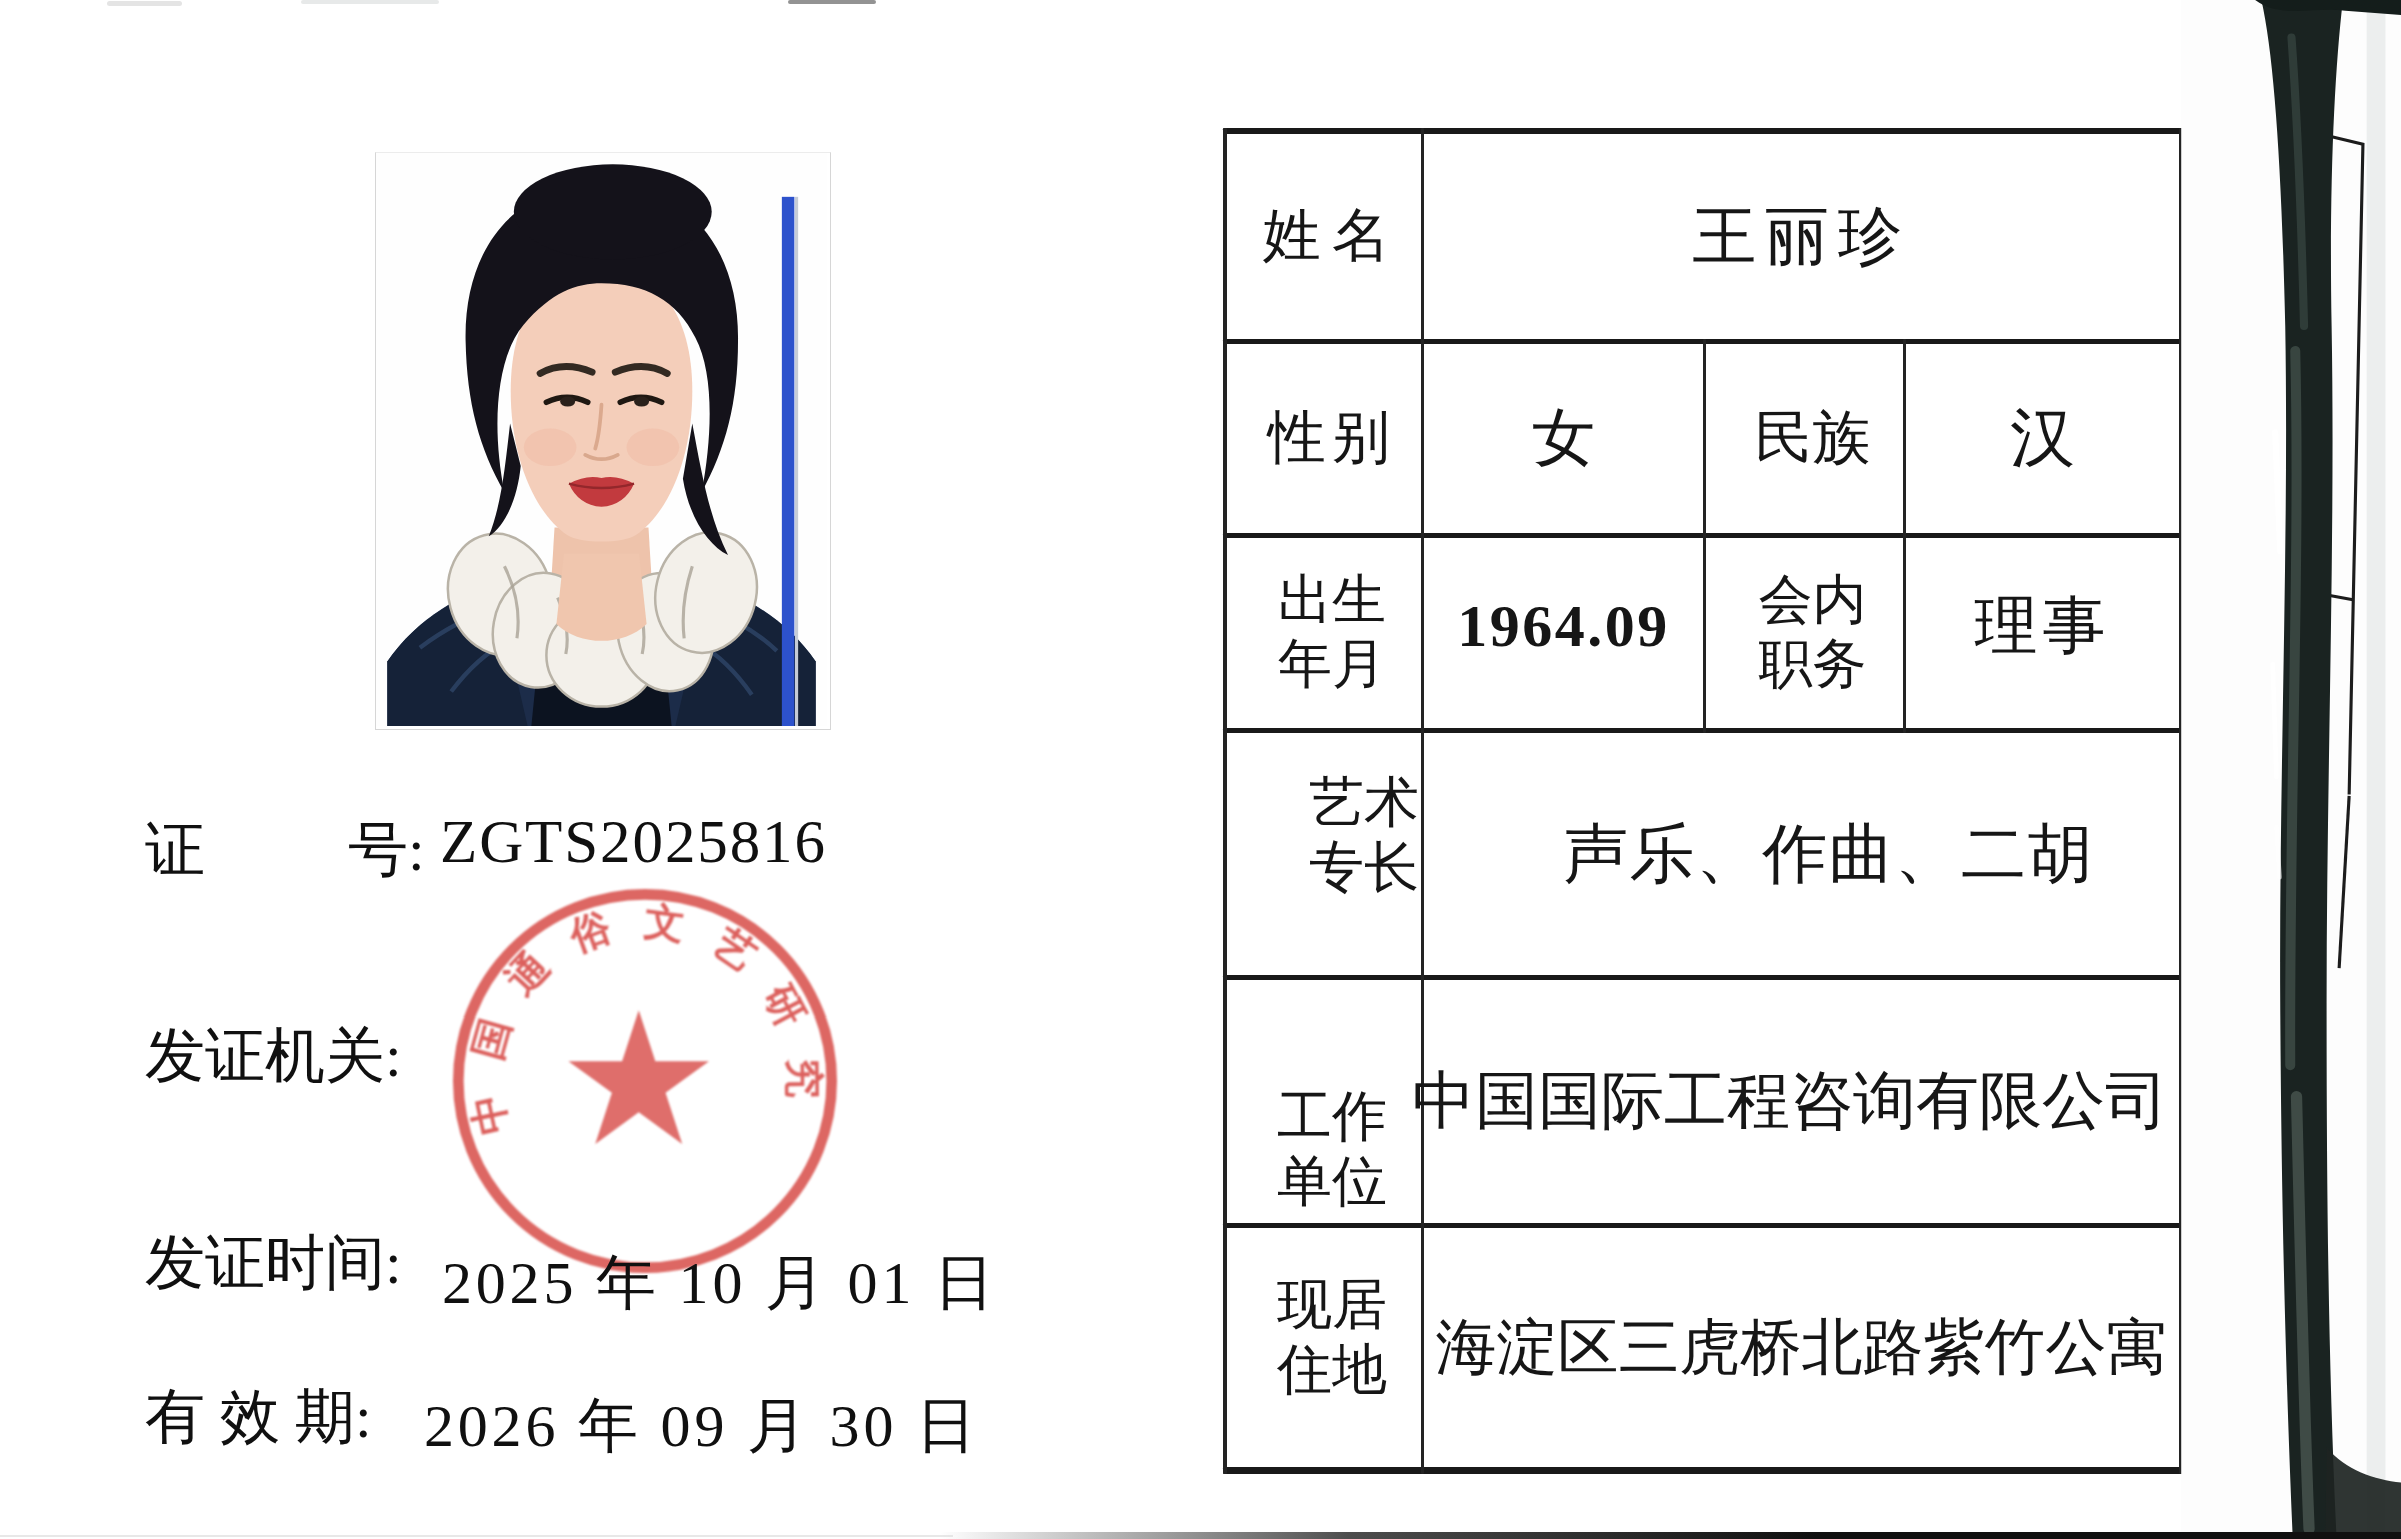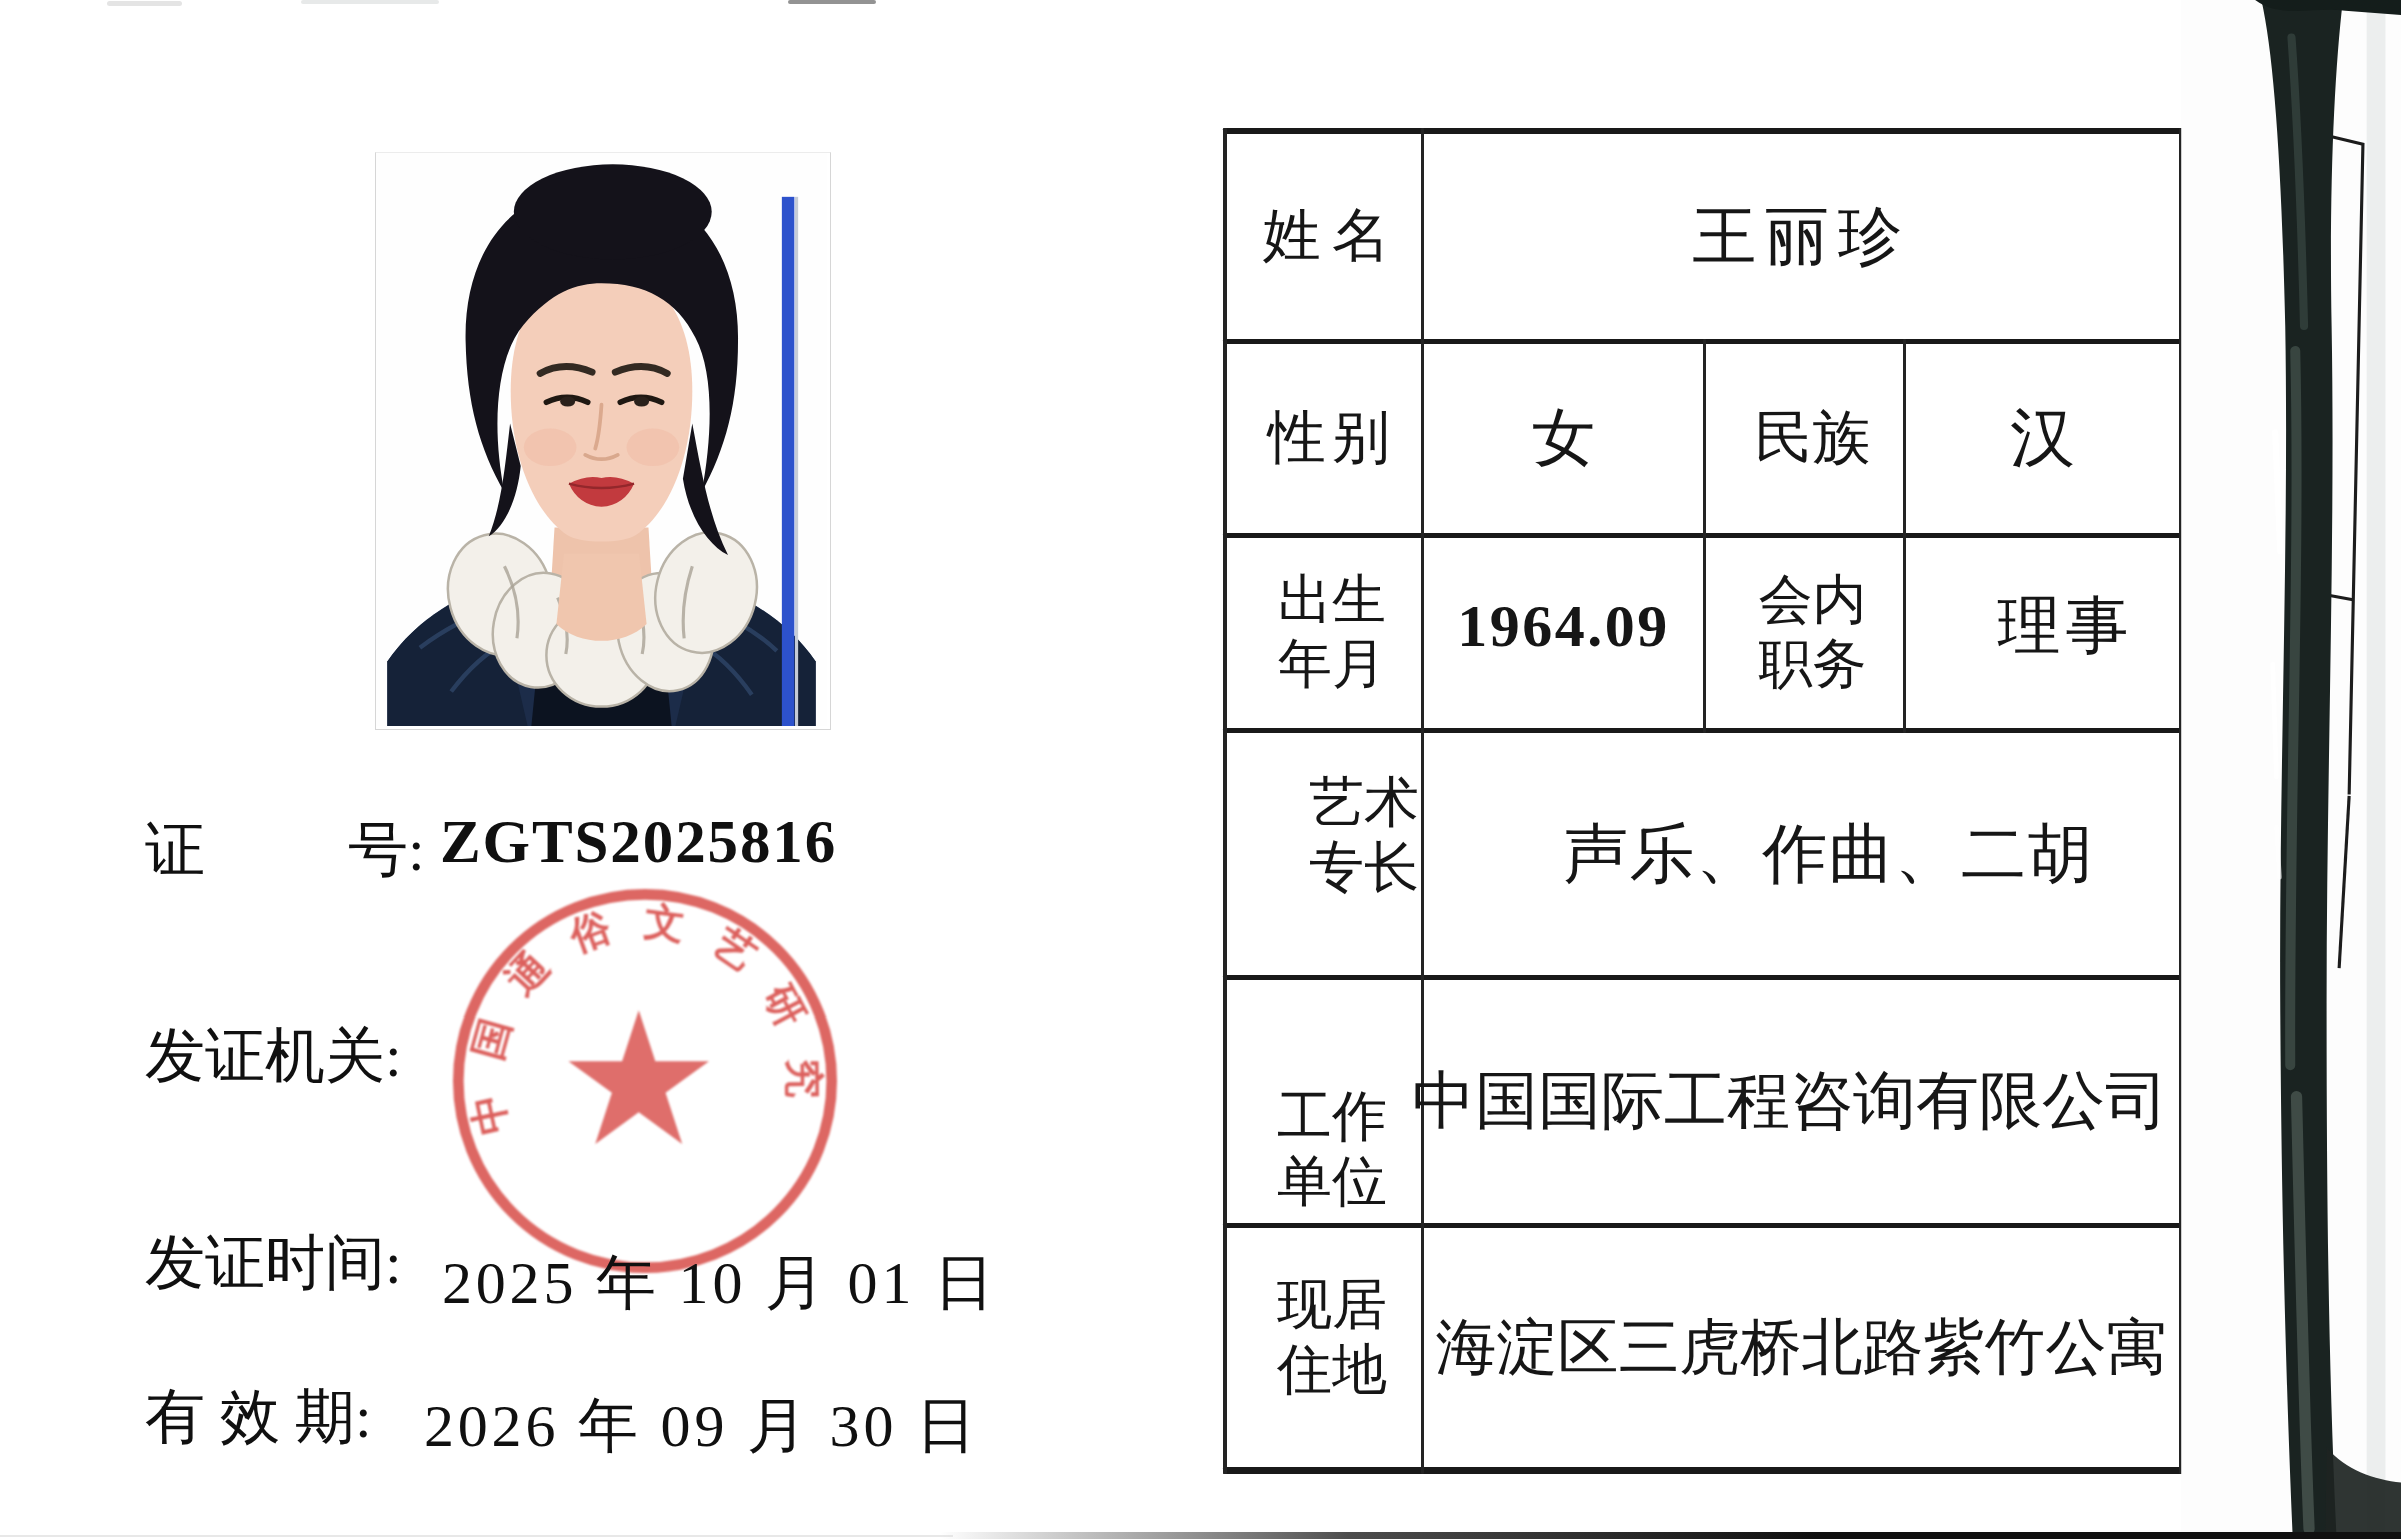--- a/index.html
+++ b/index.html
@@ -91,21 +91,21 @@
       <path d="M 308 528 Q 336 513 360 519 Q 384 513 412 528 Q 397 562 360 565 Q 323 562 308 528 Z" fill="#c23a3e"></path>
       <path d="M 308 528 Q 360 542 412 528" stroke="#93272b" stroke-width="4" fill="none"></path>
 
       <rect x="648" y="70" width="20" height="845" fill="#2d52cc"></rect>
       <rect x="669" y="70" width="5" height="845" fill="#c6ccd6"></rect>
     </svg>
   </div>
 
   <div class="ltxt" style="left:145px;top:810px;">证</div>
   <div class="ltxt" style="left:348px;top:810px;">号:</div>
-  <div class="ltxt" style="left:440px;top:807px;font-weight:700;letter-spacing:1.9px;font-size:61px;">ZGTS2025816</div>
+  <div class="ltxt" style="left:440px;top:807px;font-weight:400;letter-spacing:1.9px;font-size:61px;">ZGTS2025816</div>
 
   <div class="ltxt" style="left:145px;top:1016px;">发证机关:</div>
 
   <svg class="abs stamp" style="left:432px;top:868px;" width="426" height="426" viewBox="0 0 680 680">
     <defs>
       <path id="stampArc" d="M 122 419 A 232 232 0 1 1 558 419"></path>
     </defs>
     <circle cx="340" cy="340" r="298" fill="none" stroke="#d64541" stroke-width="17" opacity="0.82"></circle>
     <polygon points="330,227 356.5,308.6 442.2,308.5 372.8,358.9 399.4,440.5 330,390 260.6,440.5 287.2,358.9 217.8,308.5 303.5,308.6" fill="#d64541" opacity="0.78"></polygon>
     <text font-size="64" font-weight="bold" fill="#d64541" opacity="0.85" letter-spacing="2" font-family="Liberation Serif, DejaVu Serif, serif">
@@ -141,21 +141,21 @@
     <div class="cell lbl" style="left:1227px;top:344px;width:194px;height:189px;letter-spacing:6.3px;">性别</div>
     <div class="cell val" style="left:1424px;top:344px;width:279px;height:189px;">女</div>
     <div class="cell lbl" style="left:1706px;top:344px;width:197px;height:189px;">民族</div>
     <div class="cell val" style="left:1906px;top:344px;width:273px;height:189px;font-size:65px;">汉</div>
 
     <div class="cell lbl" style="left:1227px;top:538px;width:194px;height:189px;font-size:54px;border-radius:17px;">出生
 年月</div>
     <div class="cell num" style="left:1424px;top:532px;width:279px;height:189px;">1964.09</div>
     <div class="cell lbl" style="left:1706px;top:538px;width:197px;height:189px;font-size:54px;">会内
 职务</div>
-    <div class="cell val" style="left:1906px;top:532px;width:273px;height:189px;letter-spacing:5px;margin-left:23px;">理事</div>
+    <div class="cell val" style="left:1906px;top:532px;width:273px;height:189px;letter-spacing:5px;">理事</div>
 
     <div class="cell lbl" style="left:1227px;top:714px;width:194px;height:243px;font-size:55px;padding-left:32px;">艺术
 专长</div>
     <div class="cell val" style="left:1424px;top:733px;width:755px;height:243px;font-size:65px;letter-spacing:1.3px;padding-left:27px;">声乐、作曲、二胡</div>
 
     <div class="cell lbl" style="left:1227px;top:1028px;width:194px;height:243px;font-size:55px;">工作
 单位</div>
     <div class="cell val" style="left:1399px;top:980px;width:782px;height:243px;font-size:63px;">中国国际工程咨询有限公司</div>
 
     <div class="cell lbl" style="left:1227px;top:1228px;width:194px;height:219px;font-size:55px;">现居

